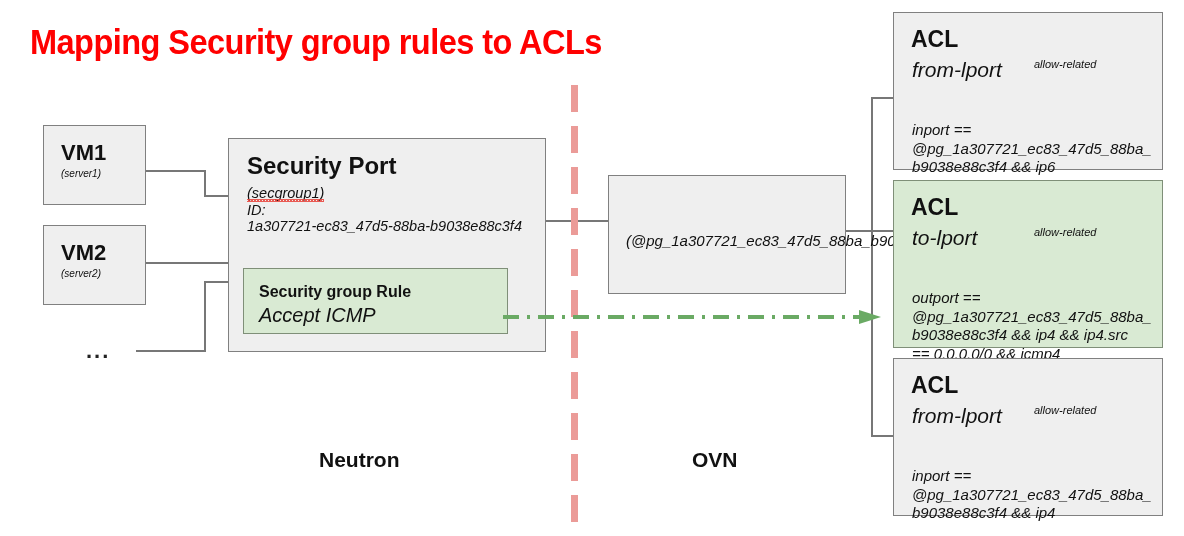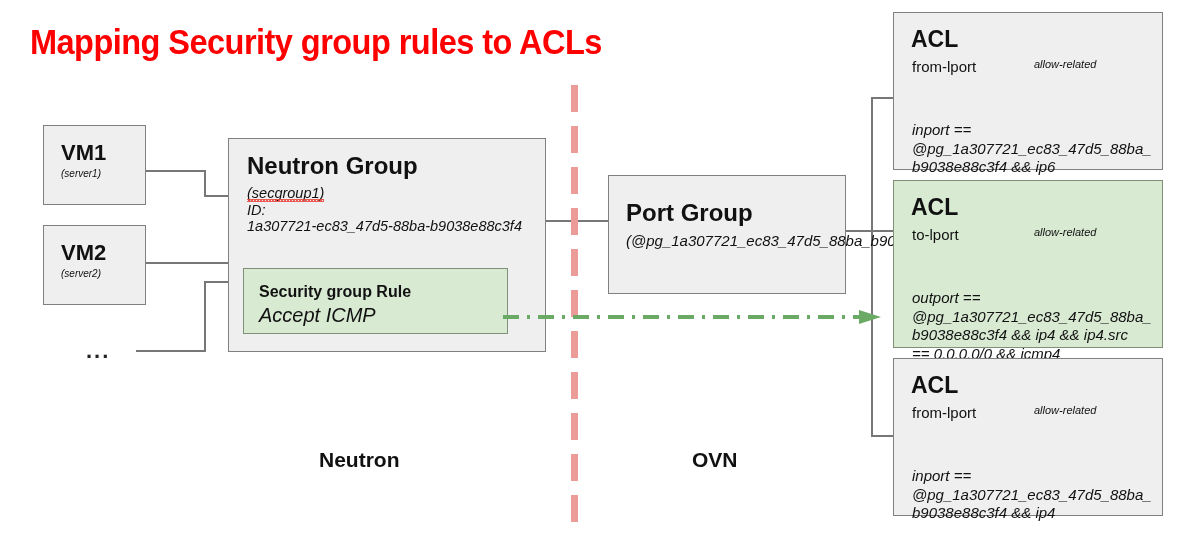--- a/index.html
+++ b/index.html
@@ -55,21 +55,21 @@
   #rulebox{position:absolute;left:0;top:0;}
   #rulebox .b-title{position:absolute;left:15px;top:15px;font-size:16px;}
   #rulebox .b-sub{position:absolute;left:15px;top:35px;font-size:20px;}
 
   
   #portgroup .b-title{position:absolute;left:17px;top:24px;font-size:24px;}
   #portgroup .b-sub{position:absolute;left:17px;top:56px;font-size:15px;width:210px;line-height:18px;}
 
   
   .acl .b-title{position:absolute;left:17px;top:14px;font-size:23px;}
-  .acl .acl-dir{position:absolute;left:18px;top:45px;font-size:15px;color:#111;}
+  .acl .acl-dir{position:absolute;left:18px;top:45px;font-size:21px;font-style:italic;color:#111;}
   .acl .acl-act{position:absolute;left:140px;top:45px;font-size:11px;font-style:italic;color:#111;}
   .acl .acl-match{position:absolute;left:18px;top:84px;width:248px;font-size:15px;font-style:italic;color:#111;line-height:18.5px;white-space:pre-line;margin-top:24px;}
 
   
   .line{position:absolute;background:#777777;}
   .hline{height:1.8px;}
   .vline{width:1.8px;}
 
   
   #divider{
@@ -119,35 +119,34 @@
   </div>
 
   <div class="box vm" id="vm2" style="left:43px;top:225px;width:103px;height:80px;">
     <div class="b-title">VM2</div>
     <div class="b-sub">(server2)</div>
   </div>
 
   <div id="ellipsis">...</div>
 
   <div class="box" id="secgroup" style="left:228px;top:138px;width:318px;height:214px;">
-    <div class="b-title">Neutron Group</div>
+    <div class="b-title">Security Port</div>
     <div class="sg-sub">
       <span class="squiggle">(secgroup1)</span>
       <span class="sg-id-label">ID:</span>
       <span class="sg-id-label">1a307721-ec83_47d5-88ba-b9038e88c3f4</span>
     </div>
 
     <div class="box green" id="rulebox" style="left:14px;top:129px;width:265px;height:66px;">
       <div class="b-title">Security group Rule</div>
       <div class="b-sub">Accept ICMP</div>
     </div>
   </div>
 
   <div class="box" id="portgroup" style="left:608px;top:175px;width:238px;height:119px;">
-    <div class="b-title">Port Group</div>
     <div class="b-sub">(@pg_1a307721_ec83_47d5_88ba_b9038e88c3f4)</div>
   </div>
 
   <div class="box acl" style="left:893px;top:12px;width:270px;height:158px;">
     <div class="b-title">ACL</div>
     <div class="acl-dir">from-lport</div>
     <div class="acl-act">allow-related</div>
     <div class="acl-match">inport ==
 @pg_1a307721_ec83_47d5_88ba_
 b9038e88c3f4 &amp;&amp; ip6</div>

